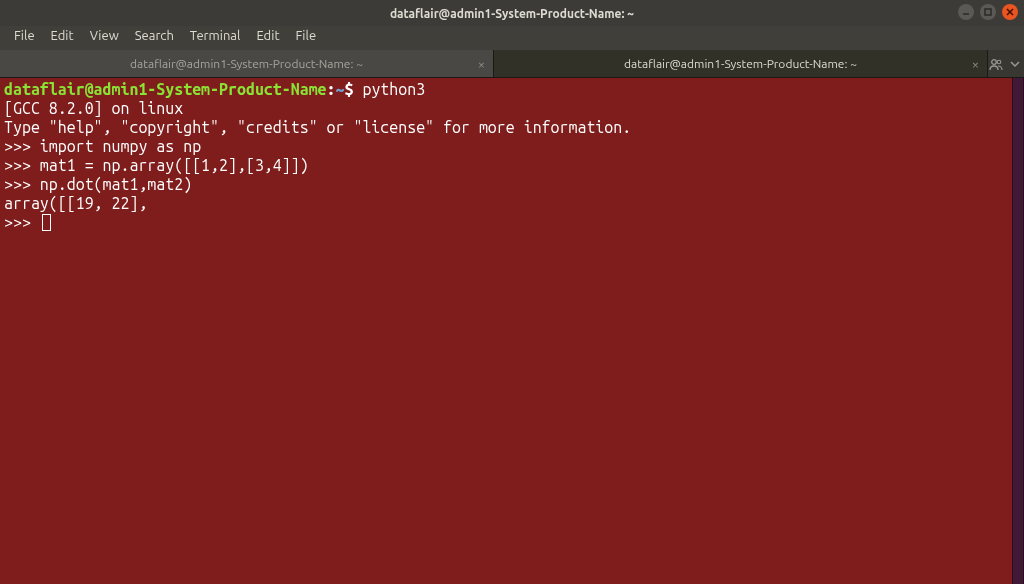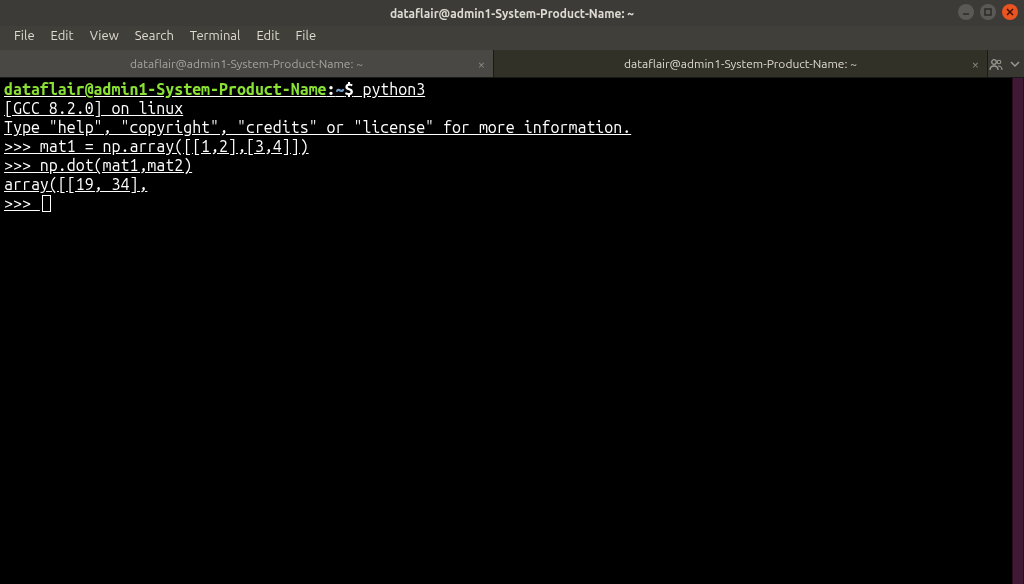--- a/index.html
+++ b/index.html
@@ -88,30 +88,29 @@
   justify-content: flex-end;
   padding-right: 6px;
   gap: 6px;
   background: #383732;
 }
 .right-tools .tool {
   color: #9a988f;
   font-size: 12px;
 }
 .terminal {
-  background: #000000;
+  background: #7f1d1d;
   height: calc(584px - 26px - 24px - 28px);
   padding: 2px 4px;
   font-family: "Ubuntu Mono", "DejaVu Sans Mono", monospace;
   font-size: 16px;
   line-height: 19px;
   color: #ffffff;
   position: relative;
   border-right: 12px solid #300a24;
-  text-decoration: underline;
 }
 .terminal .scrollbar {
   position: absolute;
   right: -11px;
   top: 0;
   width: 10px;
   height: 100%;
   background: #401a34;
 }
 .prompt-user { color: #8ae234; font-weight: bold; }
@@ -188,17 +187,18 @@
         </svg>
     </span>
   </div>
 </div>
 
 <div class="terminal">
   <div class="scrollbar"></div>
   <div class="line"><span class="prompt-user">dataflair@admin1-System-Product-Name</span><span class="prompt-sep">:</span><span class="prompt-path">~</span><span class="prompt-dollar">$</span><span> python3</span></div>
   <div class="line">[GCC 8.2.0] on linux</div>
   <div class="line">Type "help", "copyright", "credits" or "license" for more information.</div>
+  <div class="line">&gt;&gt;&gt; import numpy as np</div>
   <div class="line">&gt;&gt;&gt; mat1 = np.array([[1,2],[3,4]])</div>
   <div class="line">&gt;&gt;&gt; np.dot(mat1,mat2)</div>
-  <div class="line">array([[19, 34],</div>
+  <div class="line">array([[19, 22],</div>
   <div class="line"><span>&gt;&gt;&gt; </span><span class="cursor"></span></div>
 </div>
 
 </body></html>

